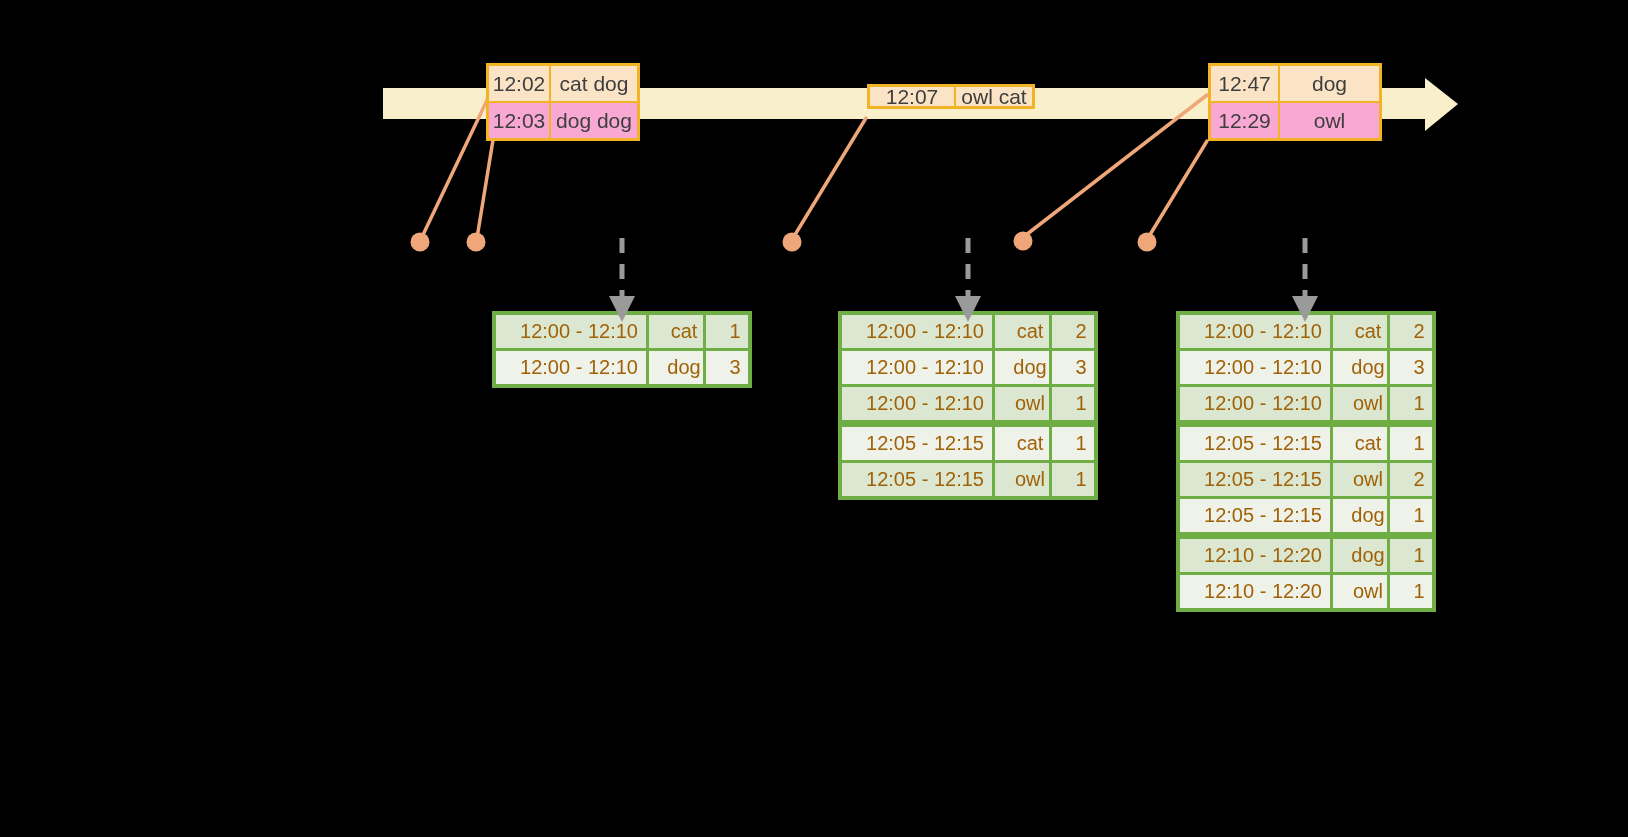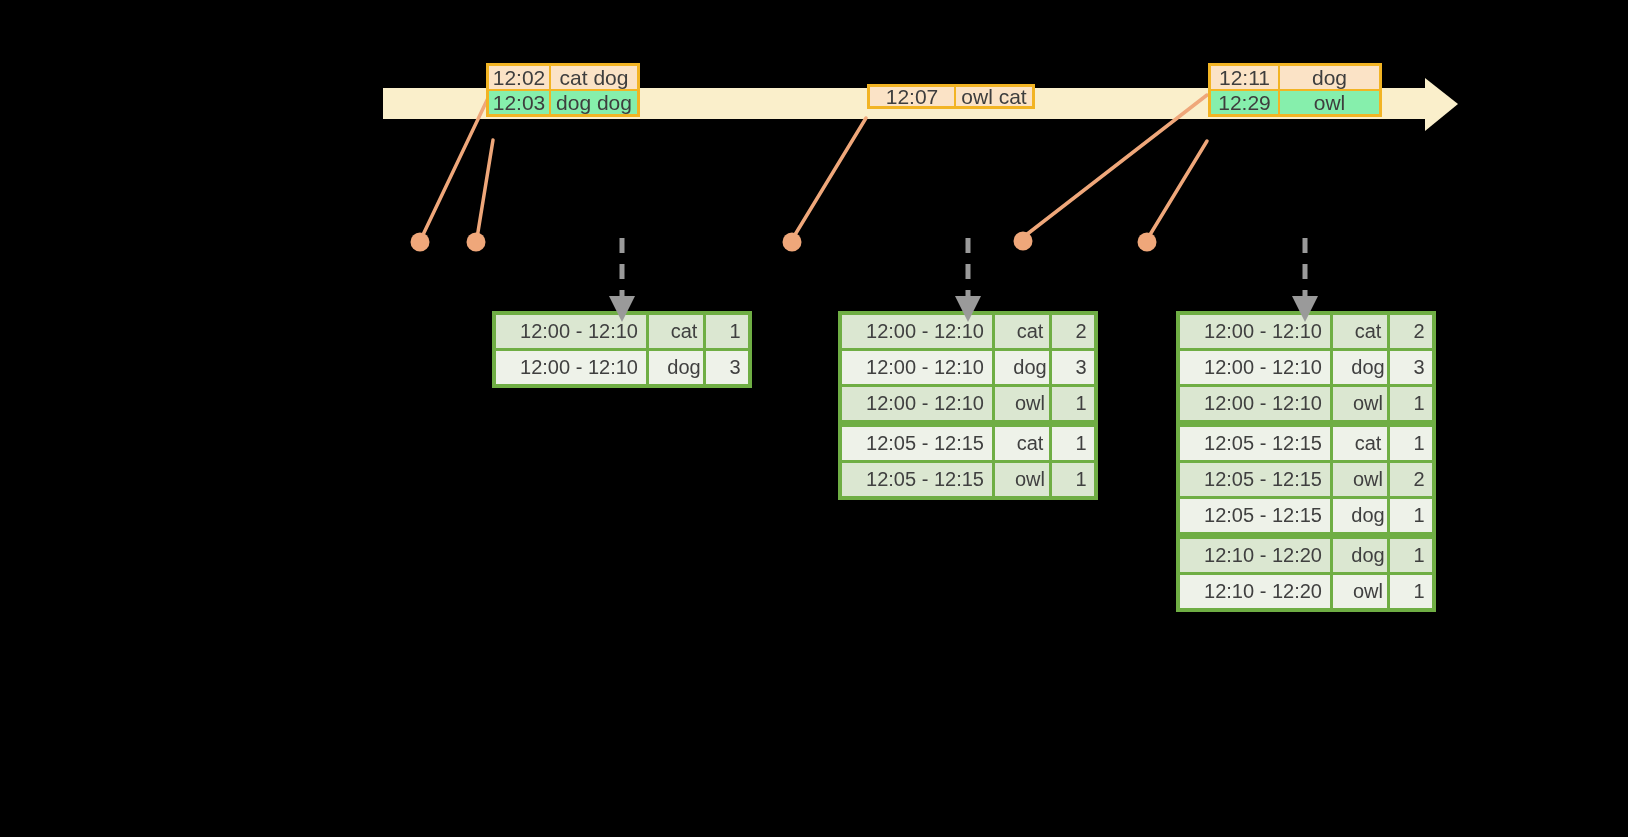--- a/index.html
+++ b/index.html
@@ -16,24 +16,24 @@
   
   .event-table {
     position: absolute;
     background: #f2b424;          
     padding: 3px;
   }
   .event-row { display: grid; gap: 2px; margin-top: 2px; }
   .event-row:first-child { margin-top: 0; }
   .event-table .cell {
     display: flex; align-items: center; justify-content: center;
-    height: 23px; font-size: 21px; color: #3e3e3e; white-space: nowrap;
+    height: 35px; font-size: 21px; color: #3e3e3e; white-space: nowrap;
   }
   .event-table .row-dark  .cell { background: #fbe3c6; }
-  .event-table .row-light .cell { background: #86efac; }
+  .event-table .row-light .cell { background: #f9a8d4; }
   #event-table-a { left: 486px;  top: 63px; }
   #event-table-a .event-row { grid-template-columns: 60px 86px; }
   #event-table-b { left: 867px;  top: 84px; }
   #event-table-b .event-row { grid-template-columns: 84px 76px; }
   #event-table-b .cell { height: 19px; }
   #event-table-c { left: 1208px; top: 63px; }
   #event-table-c .event-row { grid-template-columns: 67px 99px; }
 
   
   .result-table {
@@ -42,21 +42,21 @@
     padding: 4px;
   }
   .result-row {
     display: grid; grid-template-columns: 150px 54px 42px;
     gap: 3px; height: 33px; margin-top: 3px;
   }
   .result-row:first-child { margin-top: 0; }
   .result-row.group-start { margin-top: 7px; }   
   .result-table .cell {
     display: flex; align-items: center; justify-content: center;
-    font-size: 20px; color: #404040; white-space: nowrap; padding-left: 16px;
+    font-size: 20px; color: #a16207; white-space: nowrap; padding-left: 16px;
   }
   .result-table .row-dark  .cell { background: #dbe7d1; }
   .result-table .row-light .cell { background: #eef2e9; }
   #result-table-1 { left: 492px;  top: 311px; }
   #result-table-2 { left: 838px;  top: 311px; }
   #result-table-3 { left: 1176px; top: 311px; }
 </style>
 </head>
 <body>
 
@@ -93,21 +93,21 @@
       </div>
     </div>
   <div id="event-table-b" class="event-table">
       <div class="event-row row-dark">
         <div class="cell cell-time">12:07</div>
         <div class="cell cell-words">owl cat</div>
       </div>
     </div>
   <div id="event-table-c" class="event-table">
       <div class="event-row row-dark">
-        <div class="cell cell-time">12:11</div>
+        <div class="cell cell-time">12:47</div>
         <div class="cell cell-words">dog</div>
       </div>
       <div class="event-row row-light">
         <div class="cell cell-time">12:29</div>
         <div class="cell cell-words">owl</div>
       </div>
     </div>
 
   <div id="result-table-1" class="result-table">
       <div class="result-row row-dark">

